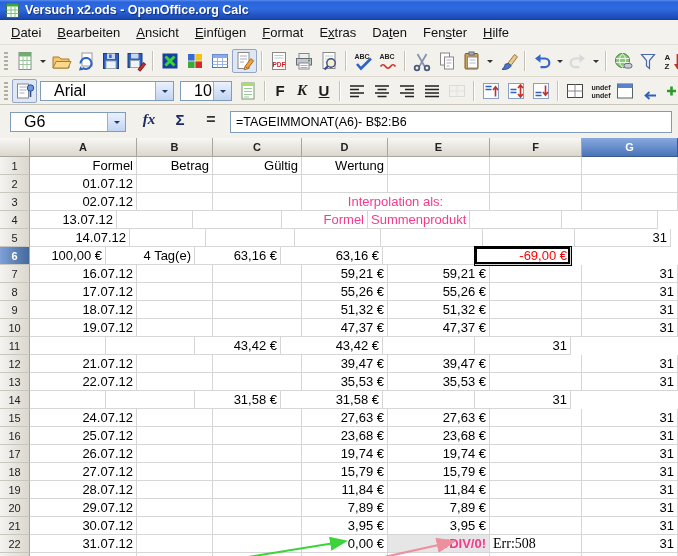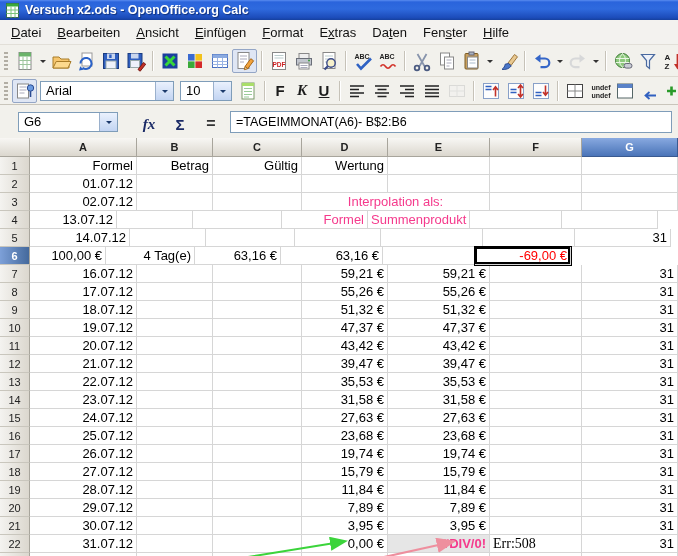--- a/index.html
+++ b/index.html
@@ -30,30 +30,30 @@
   .tbtn.disabled{opacity:.42}
   .dd{width:11px;height:24px;flex:none;display:flex;align-items:center;justify-content:center}
   .dd i{width:0;height:0;border:3.5px solid transparent;border-top-color:#333;margin-top:4px}
   .txtbtn{font-size:15px;width:22px;height:22px;flex:none;display:flex;align-items:center;justify-content:center;color:#1c1c1c}
   .txtbtn.b{font-weight:bold}
   .txtbtn.i{font-style:italic;font-family:"Liberation Serif",serif;font-weight:bold}
   .txtbtn.u{text-decoration:underline;font-weight:bold}
 
   
   .combo{height:20px;background:#fff;border:1px solid #7f9db9;display:flex;align-items:center;flex:none;box-sizing:border-box;margin:0 3px}
-  .combo .ctxt{font-size:13px;padding:0 5px;flex:1;white-space:nowrap;overflow:hidden}
+  .combo .ctxt{font-size:16px;padding:0 13px;flex:1;white-space:nowrap;overflow:hidden}
   .combo .cbtn{width:17px;height:100%;flex:none;border-left:1px solid #9ab0cc;display:flex;align-items:center;justify-content:center;
     background:linear-gradient(180deg,#eaf1fd,#c2d4f2)}
   .combo .cbtn i{width:0;height:0;border:3.5px solid transparent;border-top-color:#1c3a6c;margin-top:4px}
 
   
   #fbar{height:34px;background:#f2f1ec;display:flex;align-items:center;padding:0 6px;gap:7px;
     border-bottom:1px solid #c8c4ba;box-sizing:border-box}
-  #namebox{width:100px;margin:12px}
-  .fbtn{width:24px;height:22px;display:flex;align-items:flex-end;justify-content:center;flex:none}
+  #namebox{width:116px;margin:4px}
+  .fbtn{width:24px;height:22px;display:flex;align-items:flex-start;justify-content:center;flex:none}
   #fx-label{font-family:"Liberation Serif",serif;font-style:italic;font-weight:bold;font-size:15px;color:#1a2a66}
   #sum-label{font-size:15px;font-weight:bold;color:#1a2a66}
   #eq-label{font-size:16px;font-weight:bold;color:#333}
   #formula-input{flex:1;height:20px;background:#fff;border:1px solid #7f9db9;font-size:12.5px;
     display:flex;align-items:center;padding:0 5px;white-space:nowrap;overflow:hidden}
 
   
   #grid{position:absolute;top:138px;left:0;width:678px;height:418px;overflow:hidden;background:#fff}
   .hrow{display:flex;height:19px}
   .hcell{box-sizing:border-box;background:linear-gradient(180deg,#f8f7f4,#dbd7ce);
@@ -530,21 +530,20 @@
         <div class="cell" style="width: 107px;">19.07.12</div>
         <div class="cell" style="width: 76px;"></div>
         <div class="cell" style="width: 89px;"></div>
         <div class="cell" style="width: 86px;">47,37 €</div>
         <div class="cell" style="width: 102px;">47,37 €</div>
         <div class="cell" style="width: 92px;"></div>
         <div class="cell" style="width: 96px;">31</div>
       </div>
       <div class="grow">
         <div class="rn">11</div>
-        <div class="cell" style="width: 107px;">20.07.12</div>
         <div class="cell" style="width: 76px;"></div>
         <div class="cell" style="width: 89px;"></div>
         <div class="cell" style="width: 86px;">43,42 €</div>
         <div class="cell" style="width: 102px;">43,42 €</div>
         <div class="cell" style="width: 92px;"></div>
         <div class="cell" style="width: 96px;">31</div>
       </div>
       <div class="grow">
         <div class="rn">12</div>
         <div class="cell" style="width: 107px;">21.07.12</div>
@@ -560,21 +559,20 @@
         <div class="cell" style="width: 107px;">22.07.12</div>
         <div class="cell" style="width: 76px;"></div>
         <div class="cell" style="width: 89px;"></div>
         <div class="cell" style="width: 86px;">35,53 €</div>
         <div class="cell" style="width: 102px;">35,53 €</div>
         <div class="cell" style="width: 92px;"></div>
         <div class="cell" style="width: 96px;">31</div>
       </div>
       <div class="grow">
         <div class="rn">14</div>
-        <div class="cell" style="width: 107px;">23.07.12</div>
         <div class="cell" style="width: 76px;"></div>
         <div class="cell" style="width: 89px;"></div>
         <div class="cell" style="width: 86px;">31,58 €</div>
         <div class="cell" style="width: 102px;">31,58 €</div>
         <div class="cell" style="width: 92px;"></div>
         <div class="cell" style="width: 96px;">31</div>
       </div>
       <div class="grow">
         <div class="rn">15</div>
         <div class="cell" style="width: 107px;">24.07.12</div>

